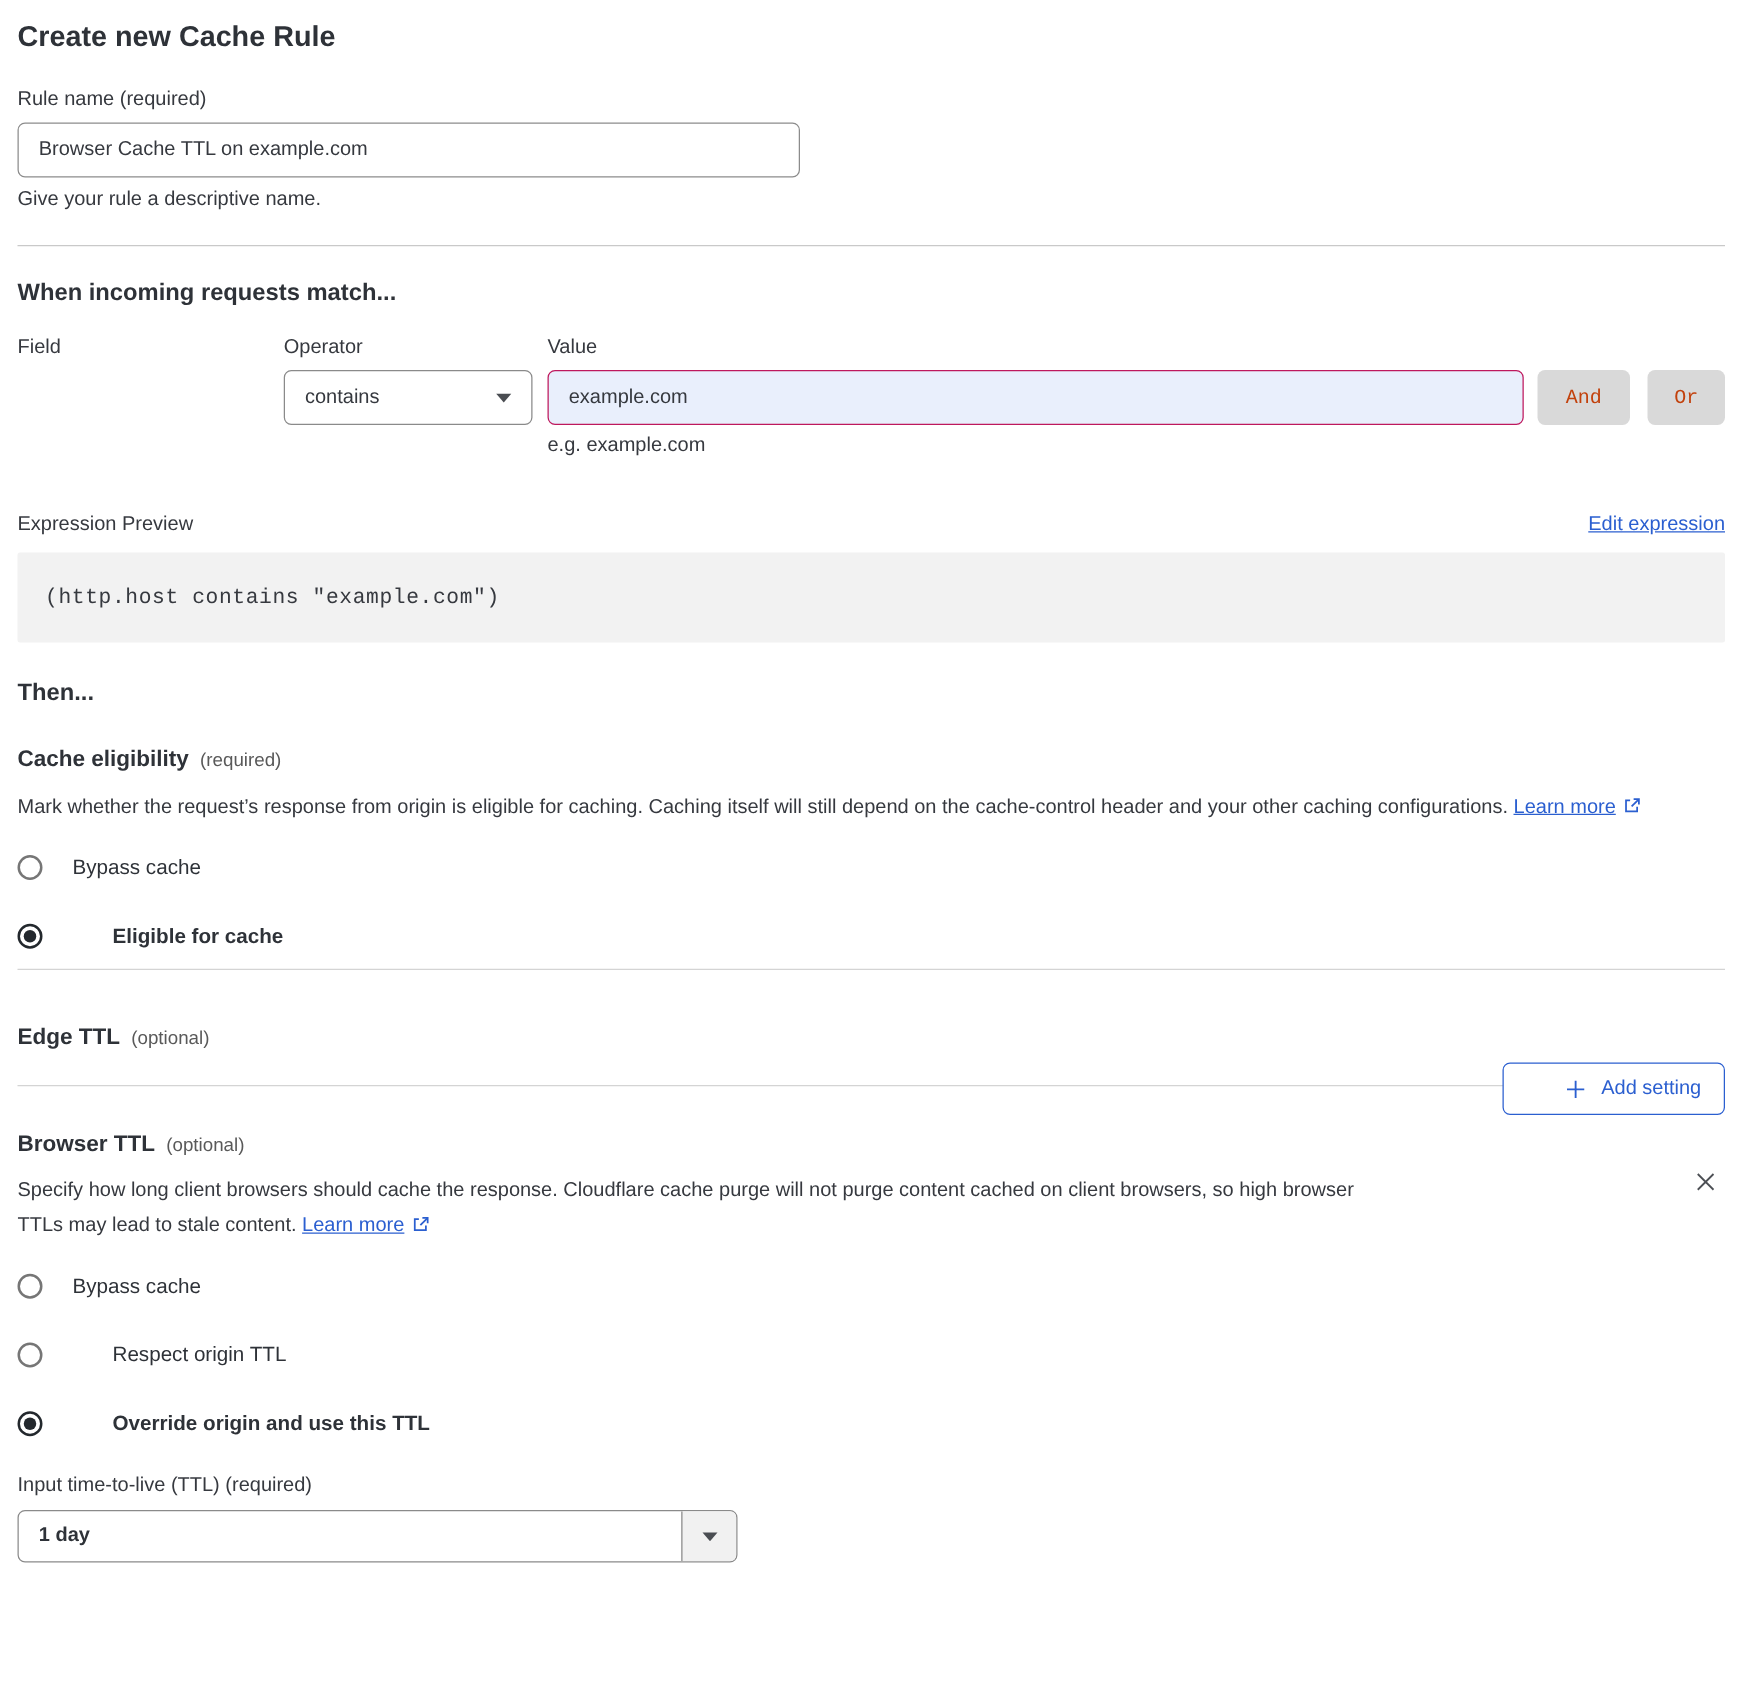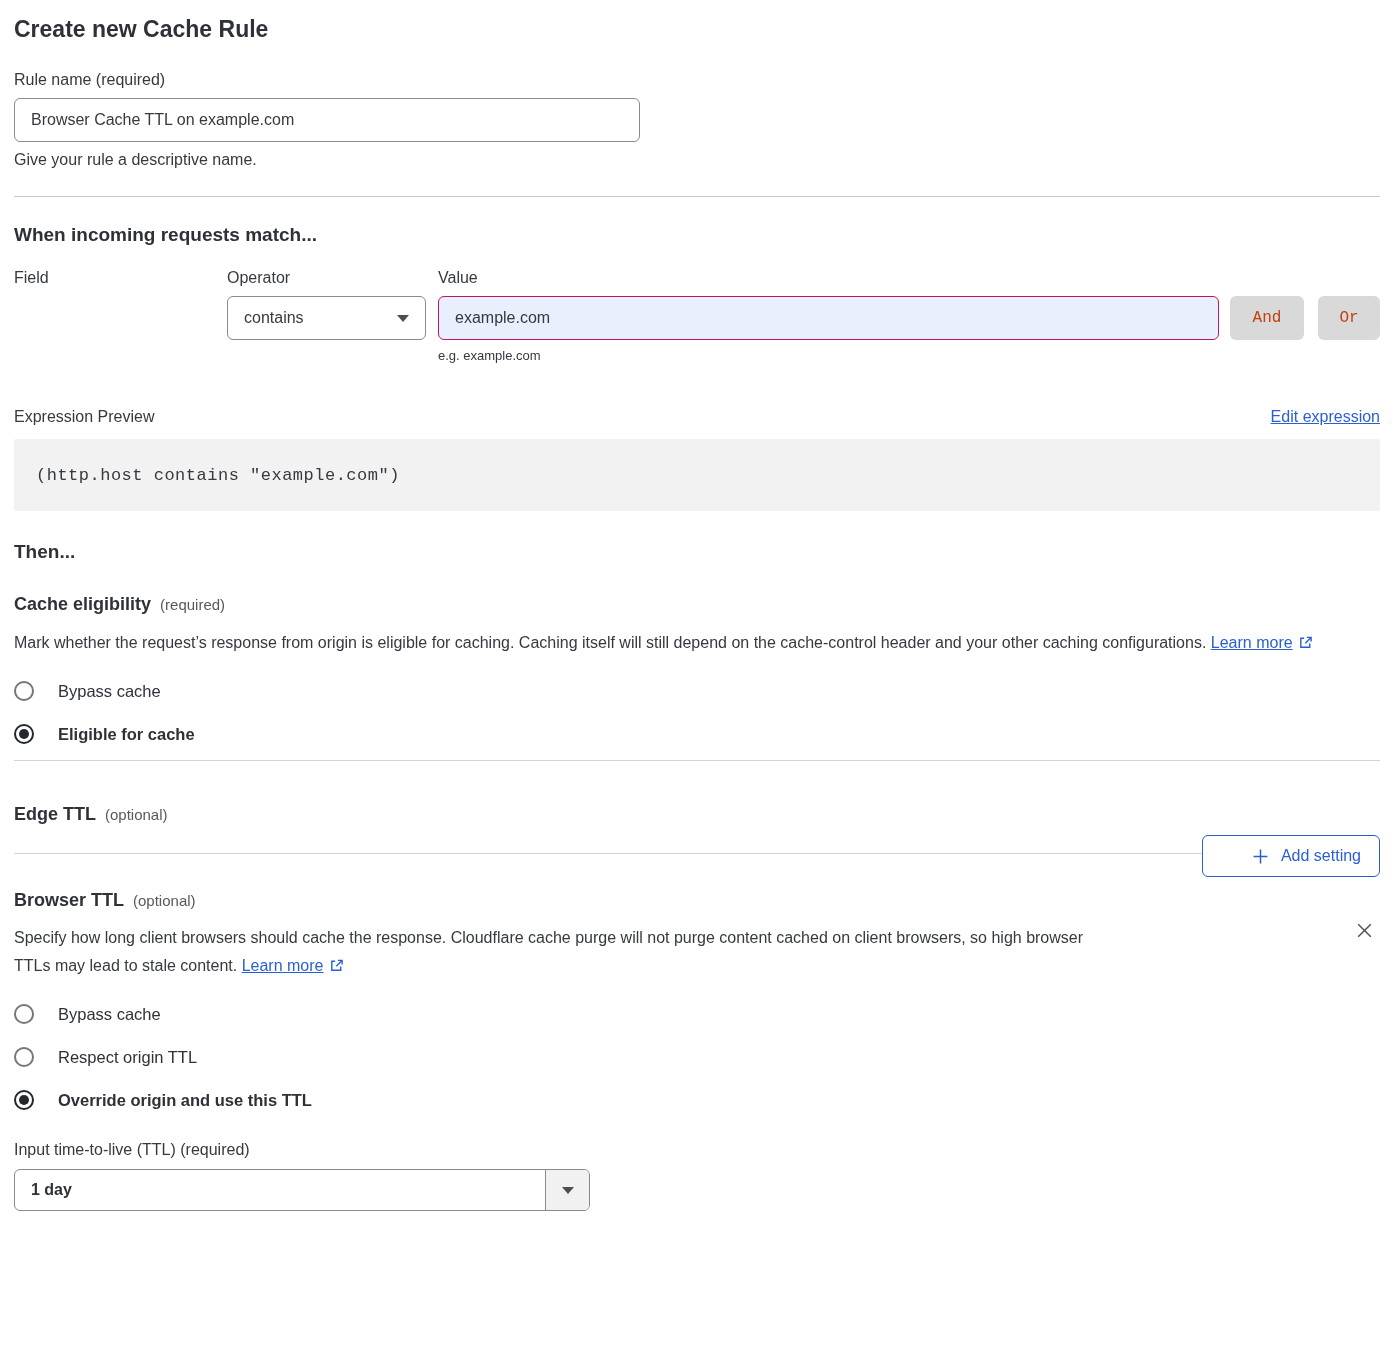--- a/index.html
+++ b/index.html
@@ -75,21 +75,21 @@
     border-right: 6px solid transparent;
     border-top: 7px solid #4a4d52;
     flex: none;
     margin-left: 10px;
   }
   .value-input {
     width: 100%;
     background: #e9effc;
     border: 1px solid #be185d;
   }
-  .hint-text { margin-top: 8px; font-size: 13px; color: #36393f; }
+  .hint-text { margin-top: 8px; font-size: 16px; color: #36393f; }
   .conj-col { flex: none; padding-top: 28px; }
   .conj-btn {
     height: 44px;
     border: none;
     border-radius: 6px;
     background: #d9d9d9;
     color: #c2410c;
     font-family: Liberation Mono, monospace;
     font-size: 16px;
     cursor: pointer;
@@ -133,21 +133,21 @@
     color: #36393f;
   }
   .desc-inline { display: inline; }
   .ext-icon { vertical-align: -2px; margin-left: 5px; color: #2b5fd0; }
   .radio-group { margin-top: 22px; }
   .radio-row {
     display: flex;
     align-items: center;
     cursor: pointer;
   }
-  .radio-row + .radio-row { margin-top: 19px; }
+  .radio-row + .radio-row { margin-top: 31px; gap: 32px; }
   .radio {
     width: 20px; height: 20px;
     border: 2px solid #767676;
     border-radius: 50%;
     flex: none;
     position: relative;
     background: #fff;
   }
   .radio-row.checked .radio { border-color: #23282d; }
   .radio-row.checked .radio::after {

